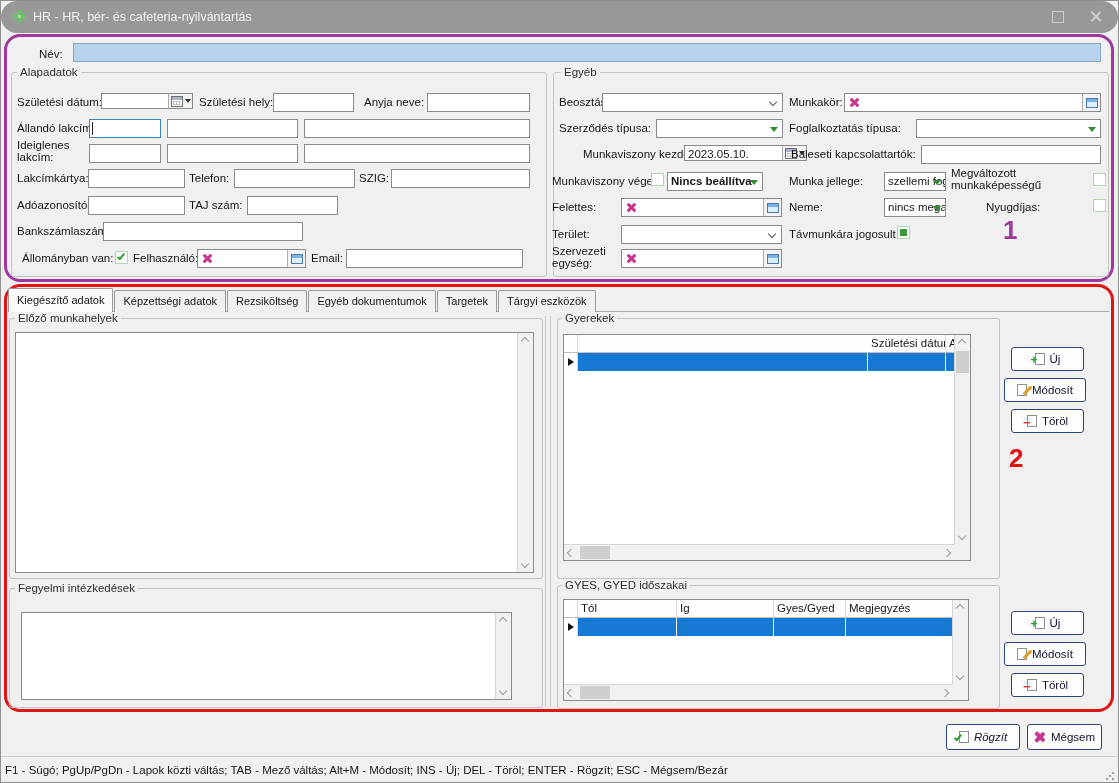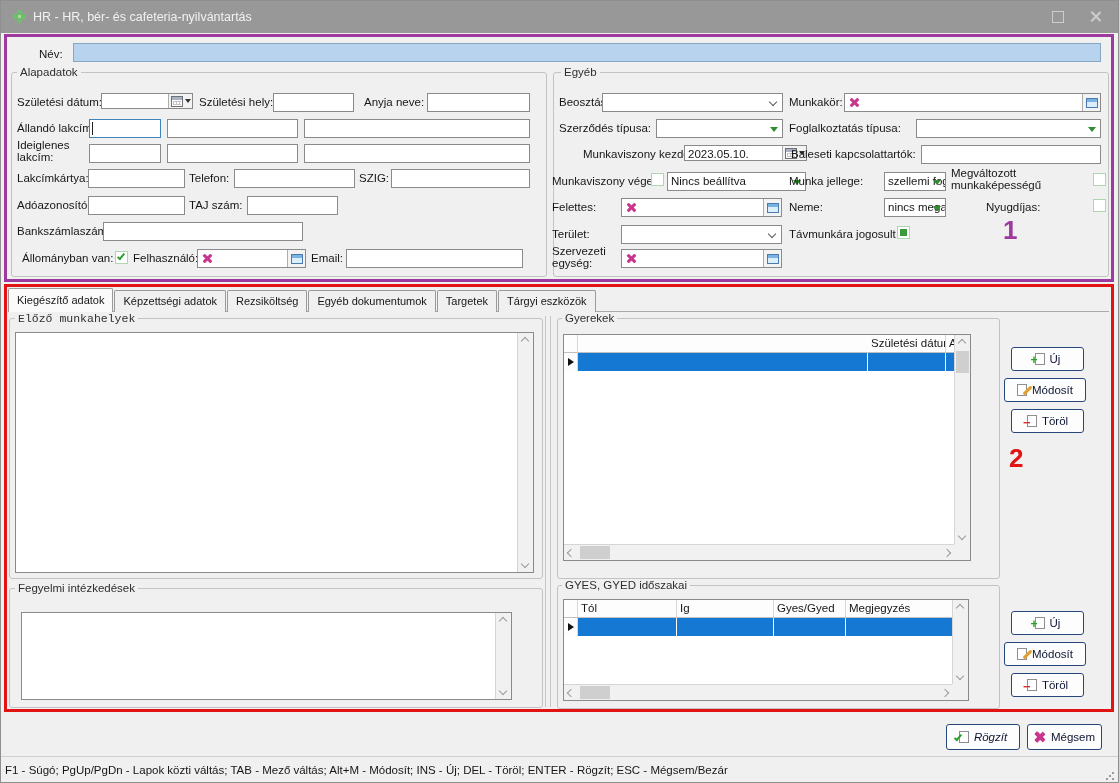--- a/index.html
+++ b/index.html
@@ -1,20 +1,20 @@
 <!DOCTYPE html>
 <html><head>
 <meta charset="utf-8">
 <style>
   html,body{margin:0;padding:0;background:#d8d8d8;}
   .win{position:relative;width:1119px;height:783px;background:#f0f0f0;
        font-family:"Liberation Sans",sans-serif;font-size:11.5px;color:#161616;
        overflow:hidden;border:1px solid #8f8f8f;box-sizing:border-box;}
   .win *{box-sizing:border-box;}
-  .abs{position:absolute;}
+  .abs{position:absolute;border-radius:16px;}
   .lbl{position:absolute;white-space:nowrap;line-height:13px;}
   .lbl2{white-space:normal;line-height:12px;}
   
   .titlebar{left:0;top:0;width:100%;height:32px;background:#989898;}
   .title-text{position:absolute;left:32px;top:9px;color:#f2f2f2;font-size:12.5px;}
   .appicon{position:absolute;left:12px;top:9px;width:13px;height:13px;}
   .appicon::before{content:"";position:absolute;inset:0;background:
     radial-gradient(circle 2.6px at 6.5px 2.6px,#6dbf6d 98%,transparent),
     radial-gradient(circle 2.6px at 6.5px 10.4px,#6dbf6d 98%,transparent),
     radial-gradient(circle 2.6px at 2.6px 6.5px,#6dbf6d 98%,transparent),
@@ -215,21 +215,21 @@
     <span class="datebtn">
       <span class="calicon"></span>
       <span class="minarr"></span>
     </span>
   </div>
   <span class="lbl" style="left:790px;top:147px;">Baleseti kapcsolattartók:</span>
   <div class="txt" style="left:920px;top:144px;width:180px;"></div>
 
   <span class="lbl" style="left:551px;top:174px;">Munkaviszony vége:</span>
   <div class="cb" style="left:650px;top:172px;"></div>
-  <div class="combo" style="left:666px;top:171px;width:139px;">
+  <div class="combo" style="left:666px;top:171px;width:96px;font-weight:bold;">
     <span>Nincs beállítva</span>
     <span class="garr"></span>
   </div>
   <span class="lbl" style="left:788px;top:174px;">Munka jellege:</span>
   <div class="combo" style="left:883px;top:171px;width:62px;">
     <span>szellemi fogl</span>
     <span class="garr"></span>
   </div>
   <span class="lbl lbl2" style="left:950px;top:166px;width:108px;">Megváltozott munkaképességű</span>
   <div class="cb" style="left:1092px;top:172px;"></div>
@@ -274,21 +274,21 @@
     <span class="tab">Egyéb dokumentumok</span>
     <span class="tab">Targetek</span>
     <span class="tab">Tárgyi eszközök</span>
   </div>
   <div class="tabline"></div>
 
   <div class="vline" style="left:544px;top:315px;height:391px;"></div>
   <div class="vline" style="left:549px;top:315px;height:391px;"></div>
 
   <div class="grp" style="left:8px;top:317px;width:534px;height:261px;"></div>
-  <span class="grplbl" style="left:14px;top:311px;font-family:Liberation Mono, monospace;">Előző munkahelyek</span>
+  <span class="grplbl" style="left:14px;top:311px;">Előző munkahelyek</span>
   <div class="listbox" style="left:14px;top:331px;width:519px;height:241px;">
     <div class="vscroll">
       <span class="sarr up"></span>
       <span class="sarr down"></span>
     </div>
   </div>
 
   <div class="grp" style="left:8px;top:587px;width:534px;height:120px;"></div>
   <span class="grplbl" style="left:14px;top:581px;">Fegyelmi intézkedések</span>
   <div class="listbox" style="left:20px;top:611px;width:491px;height:88px;">

